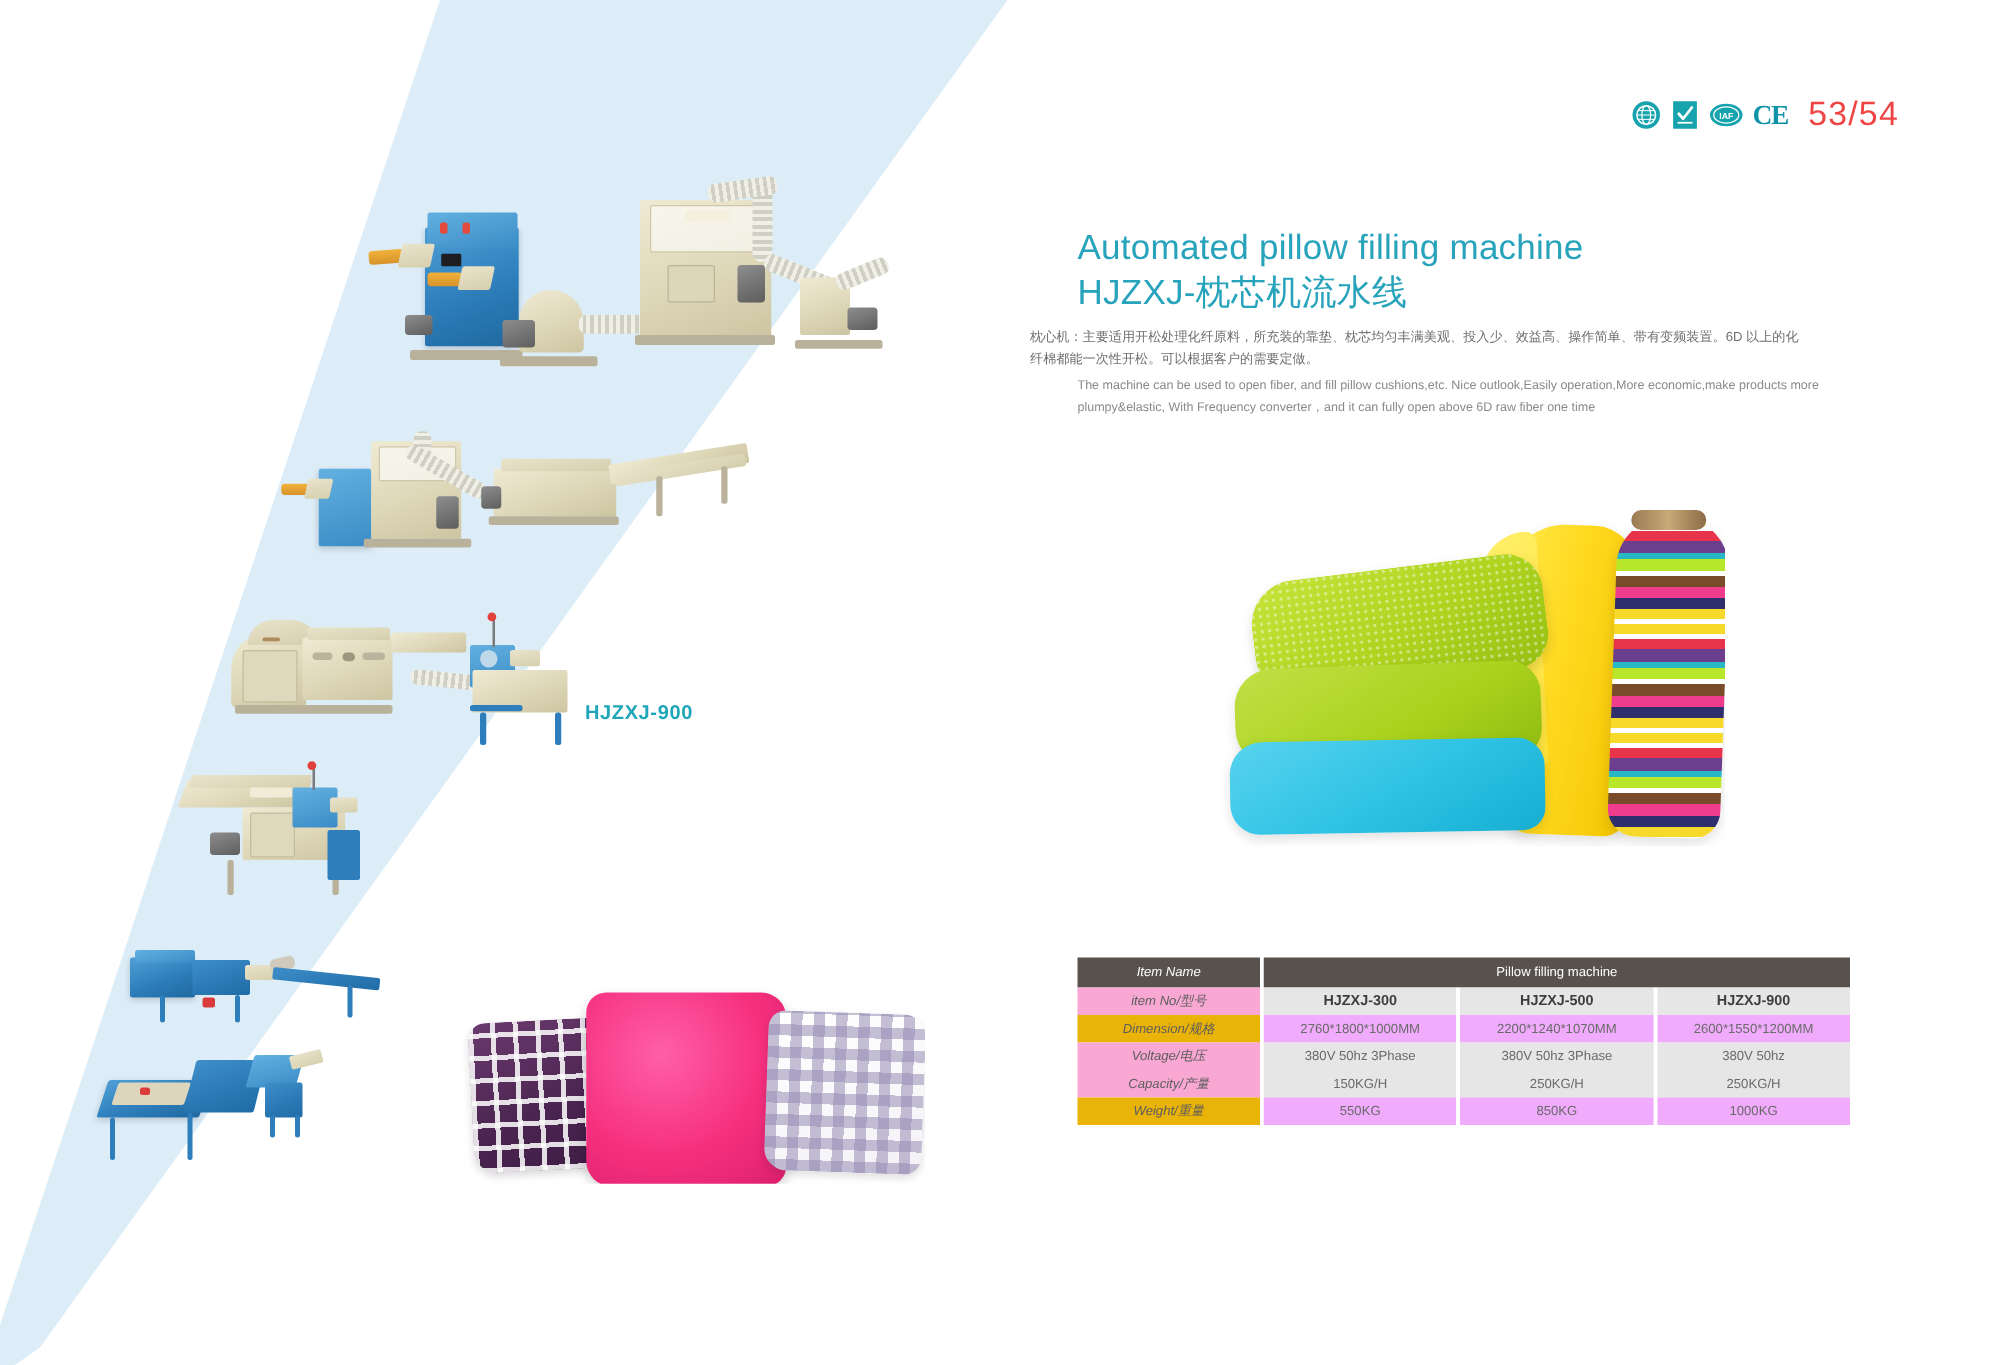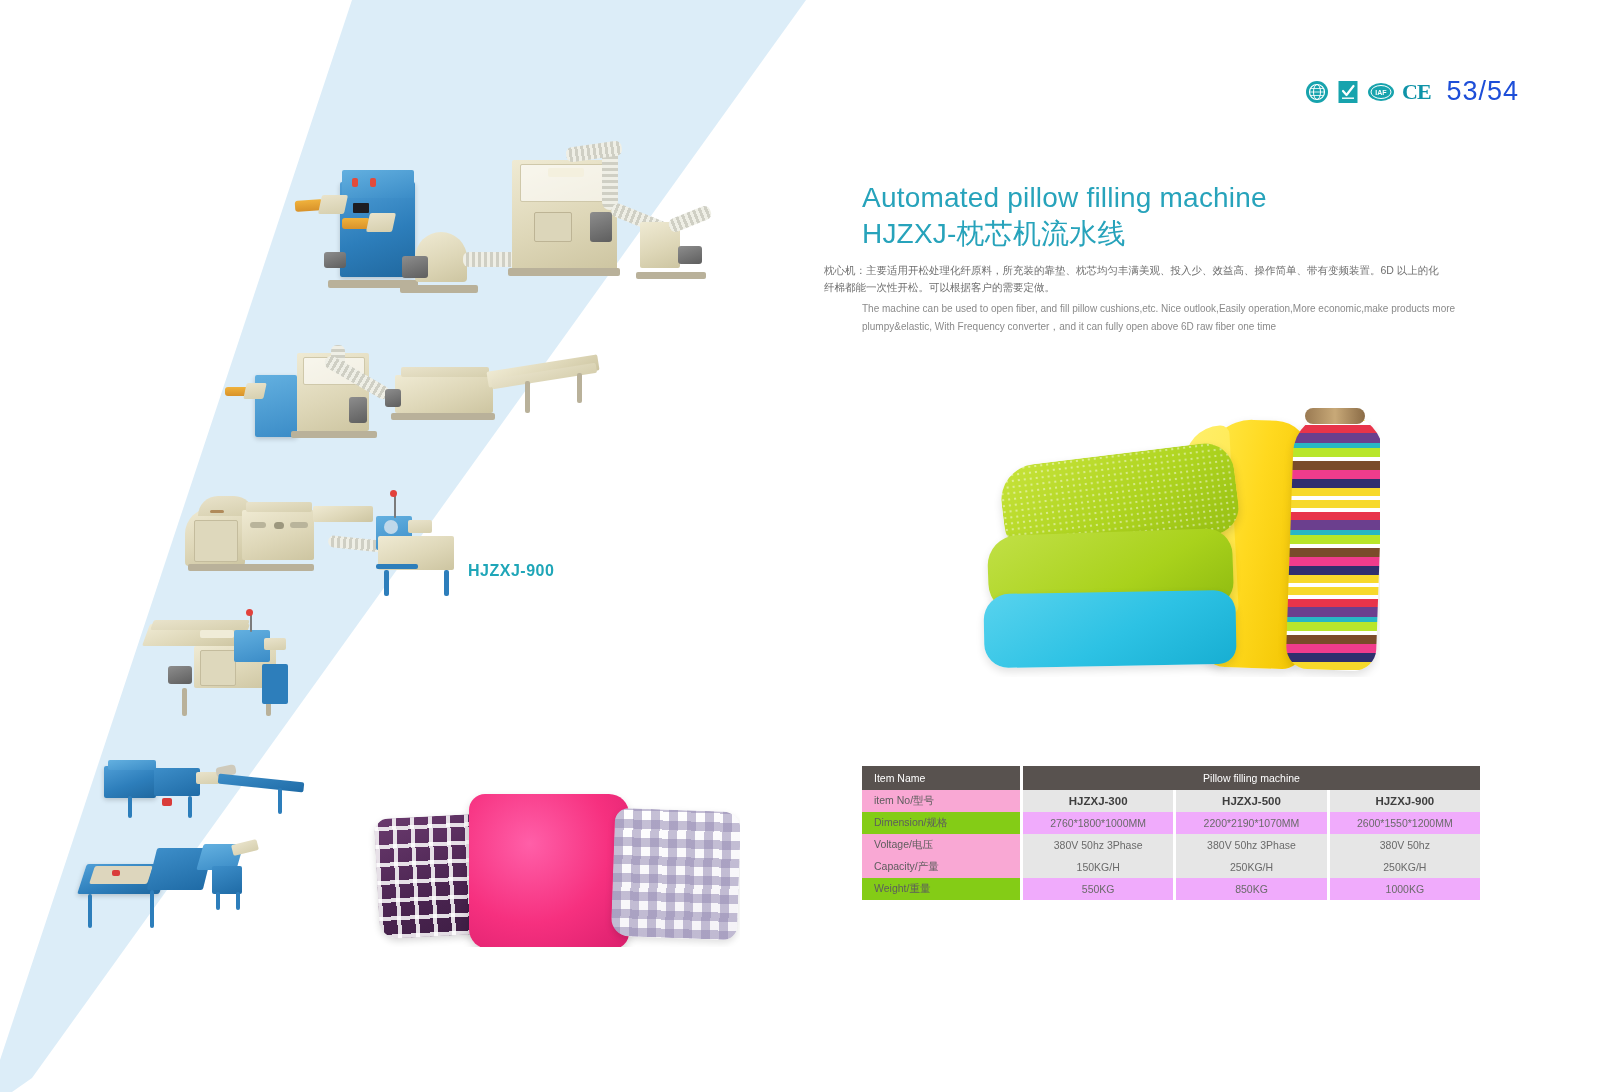--- a/index.html
+++ b/index.html
@@ -30,21 +30,21 @@
   .duct{background:repeating-linear-gradient(90deg,#efefe6 0px,#efefe6 3px,#cfcfc4 3px,#cfcfc4 6px);border-radius:6px;}
   .ductv{background:repeating-linear-gradient(0deg,#efefe6 0px,#efefe6 3px,#cfcfc4 3px,#cfcfc4 6px);border-radius:6px;}
   .orange{background:linear-gradient(180deg,#f0b23c 0%,#d8922a 100%);border-radius:3px;}
   .leg{background:#b9b19a;}
   .legb{background:#2d7ebb;}
   .shadow{box-shadow:0 2px 5px rgba(0,0,0,.18);}
 
   .certbar{position:absolute;left:1305px;top:76px;display:flex;align-items:center;gap:7px;z-index:6;}
   .cert-ico{width:24px;height:24px;}
   .cert-ce{font-size:22px;color:#0f93a8;font-weight:bold;letter-spacing:-1px;font-family:"Liberation Serif",serif;}
-  .pageno{font-size:27px;color:#1d4ed8;margin-left:9px;letter-spacing:1px;}
+  .pageno{font-size:27px;color:#ef4444;margin-left:9px;letter-spacing:1px;}
 
   .title1{position:absolute;left:862px;top:182px;font-size:28px;color:#27a3bb;letter-spacing:.2px;white-space:nowrap;}
   .title2{position:absolute;left:862px;top:215px;font-size:28px;color:#27a3bb;letter-spacing:.2px;white-space:nowrap;
           font-family:"Liberation Sans","DejaVu Sans",sans-serif;}
 
   .desc-cn{position:absolute;left:824px;top:262px;width:618px;font-size:10.5px;line-height:17px;color:#6f6f6f;}
   .desc-en{position:absolute;left:862px;top:300px;width:618px;font-size:10px;line-height:18px;color:#8a8a8a;}
 
   
   .hero{position:absolute;left:960px;top:392px;width:420px;height:285px;z-index:4;overflow:hidden;background:#fff;}
@@ -52,28 +52,28 @@
 
   
   .bphoto{position:absolute;left:365px;top:772px;width:375px;height:175px;z-index:4;overflow:hidden;background:#fff;}
 
   
   .mlabel{position:absolute;left:468px;top:562px;font-size:16px;font-weight:bold;color:#1fa6b8;letter-spacing:.5px;z-index:6;}
 
   
   .spec{position:absolute;left:862px;top:766px;width:618px;border-collapse:collapse;font-size:10.5px;z-index:5;}
   .spec td{padding:0;height:22px;vertical-align:middle;}
-  .spec .lbl{width:146px;padding-left:12px;color:#5d5d5d;text-align:left;}
+  .spec .lbl{width:146px;padding-left:0;color:#5d5d5d;text-align:center;font-style:italic;}
   .spec .val{text-align:center;color:#6a6a6a;}
   .hdr .lbl{background:#58524f;color:#ffffff;}
   .hdr .hcell{background:#58524f;color:#ffffff;text-align:center;}
   .hdr td{height:24px;}
   .rowA .lbl{background:#f9a8d4;}
   .rowA .val{background:#e6e6e6;}
-  .rowB .lbl{background:#84cc16;}
+  .rowB .lbl{background:#eab308;}
   .rowB .val{background:#f0abfc;}
   .modelrow .val{font-weight:bold;color:#3e3e3e;font-size:11.5px;}
   .remark td{background:#efefef;color:#6a6a6a;padding-left:14px;text-align:left;height:24px;}
   .sep{width:3px;background:#ffffff;padding:0;}
 </style>
 </head>
 <body>
 
 <div class="page">
 
@@ -296,21 +296,21 @@
         <td class="val">HJZXJ-500</td>
         <td class="sep"></td>
         <td class="val">HJZXJ-900</td>
       </tr>
 
       <tr class="rowB">
         <td class="lbl">Dimension/规格</td>
         <td class="sep"></td>
         <td class="val">2760*1800*1000MM</td>
         <td class="sep"></td>
-        <td class="val">2200*2190*1070MM</td>
+        <td class="val">2200*1240*1070MM</td>
         <td class="sep"></td>
         <td class="val">2600*1550*1200MM</td>
       </tr>
 
       <tr class="rowA">
         <td class="lbl">Voltage/电压</td>
         <td class="sep"></td>
         <td class="val">380V  50hz  3Phase</td>
         <td class="sep"></td>
         <td class="val">380V  50hz  3Phase</td>

